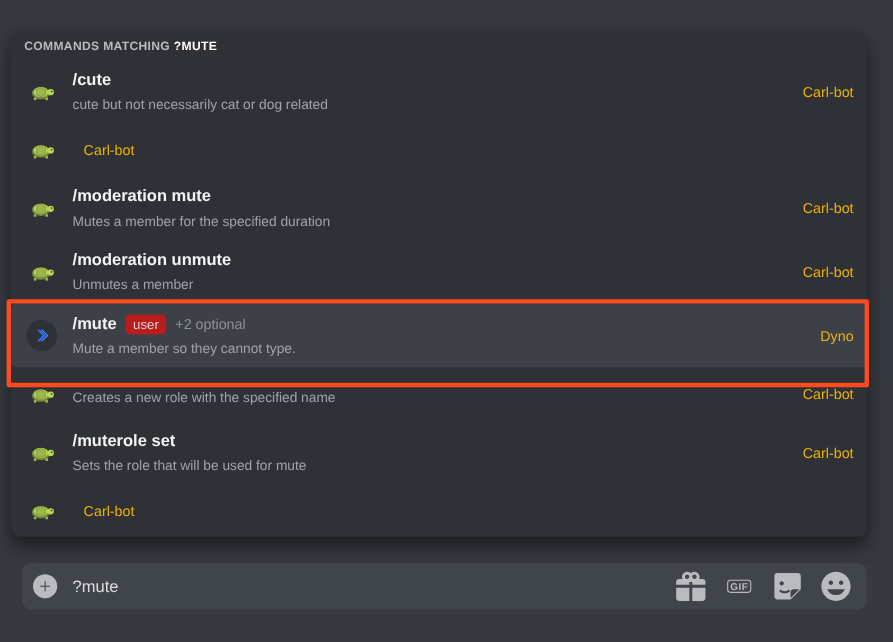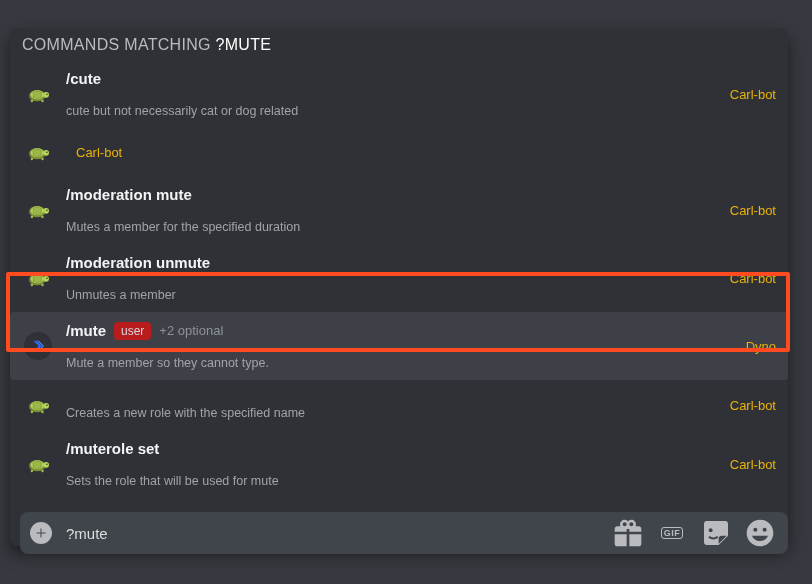--- a/index.html
+++ b/index.html
@@ -15,22 +15,22 @@
     left: 10px;
     top: 28px;
     width: 778px;
     background: #2f3136;
     border-radius: 8px;
     box-shadow: 0 8px 16px rgba(0,0,0,0.5);
     overflow: hidden;
   }
   .popup-header {
     padding: 8px 12px 6px 12px;
-    font-size: 16px;
-    font-weight: 400;
+    font-size: 11px;
+    font-weight: 700;
     letter-spacing: .3px;
     color: #b9bbbe;
     text-transform: uppercase;
   }
   .popup-header .prefix { color: #b9bbbe; }
   .popup-header .query { color: #fff; }
   .list { }
   .row {
     display: flex;
     align-items: center;
@@ -63,21 +63,21 @@
     color: #d4d7dc;
     font-size: 12px;
     font-weight: 500;
     padding: 2px 7px;
     border-radius: 4px;
   }
   .optional-text {
     color: #8e9297; font-size: 13px; font-weight: 500;
   }
   .desc {
-    color: #a0a3a8; font-size: 12.5px; margin-top: 16px;
+    color: #a0a3a8; font-size: 12.5px; margin-top: 6px;
     white-space: nowrap; overflow: hidden; text-overflow: ellipsis;
   }
   .source {
     flex: 0 0 auto;
     color: #eab308; font-size: 13px;
     margin-left: 10px;
   }
   .row.selected {
     background: #3d4047;
     border-radius: 4px;

